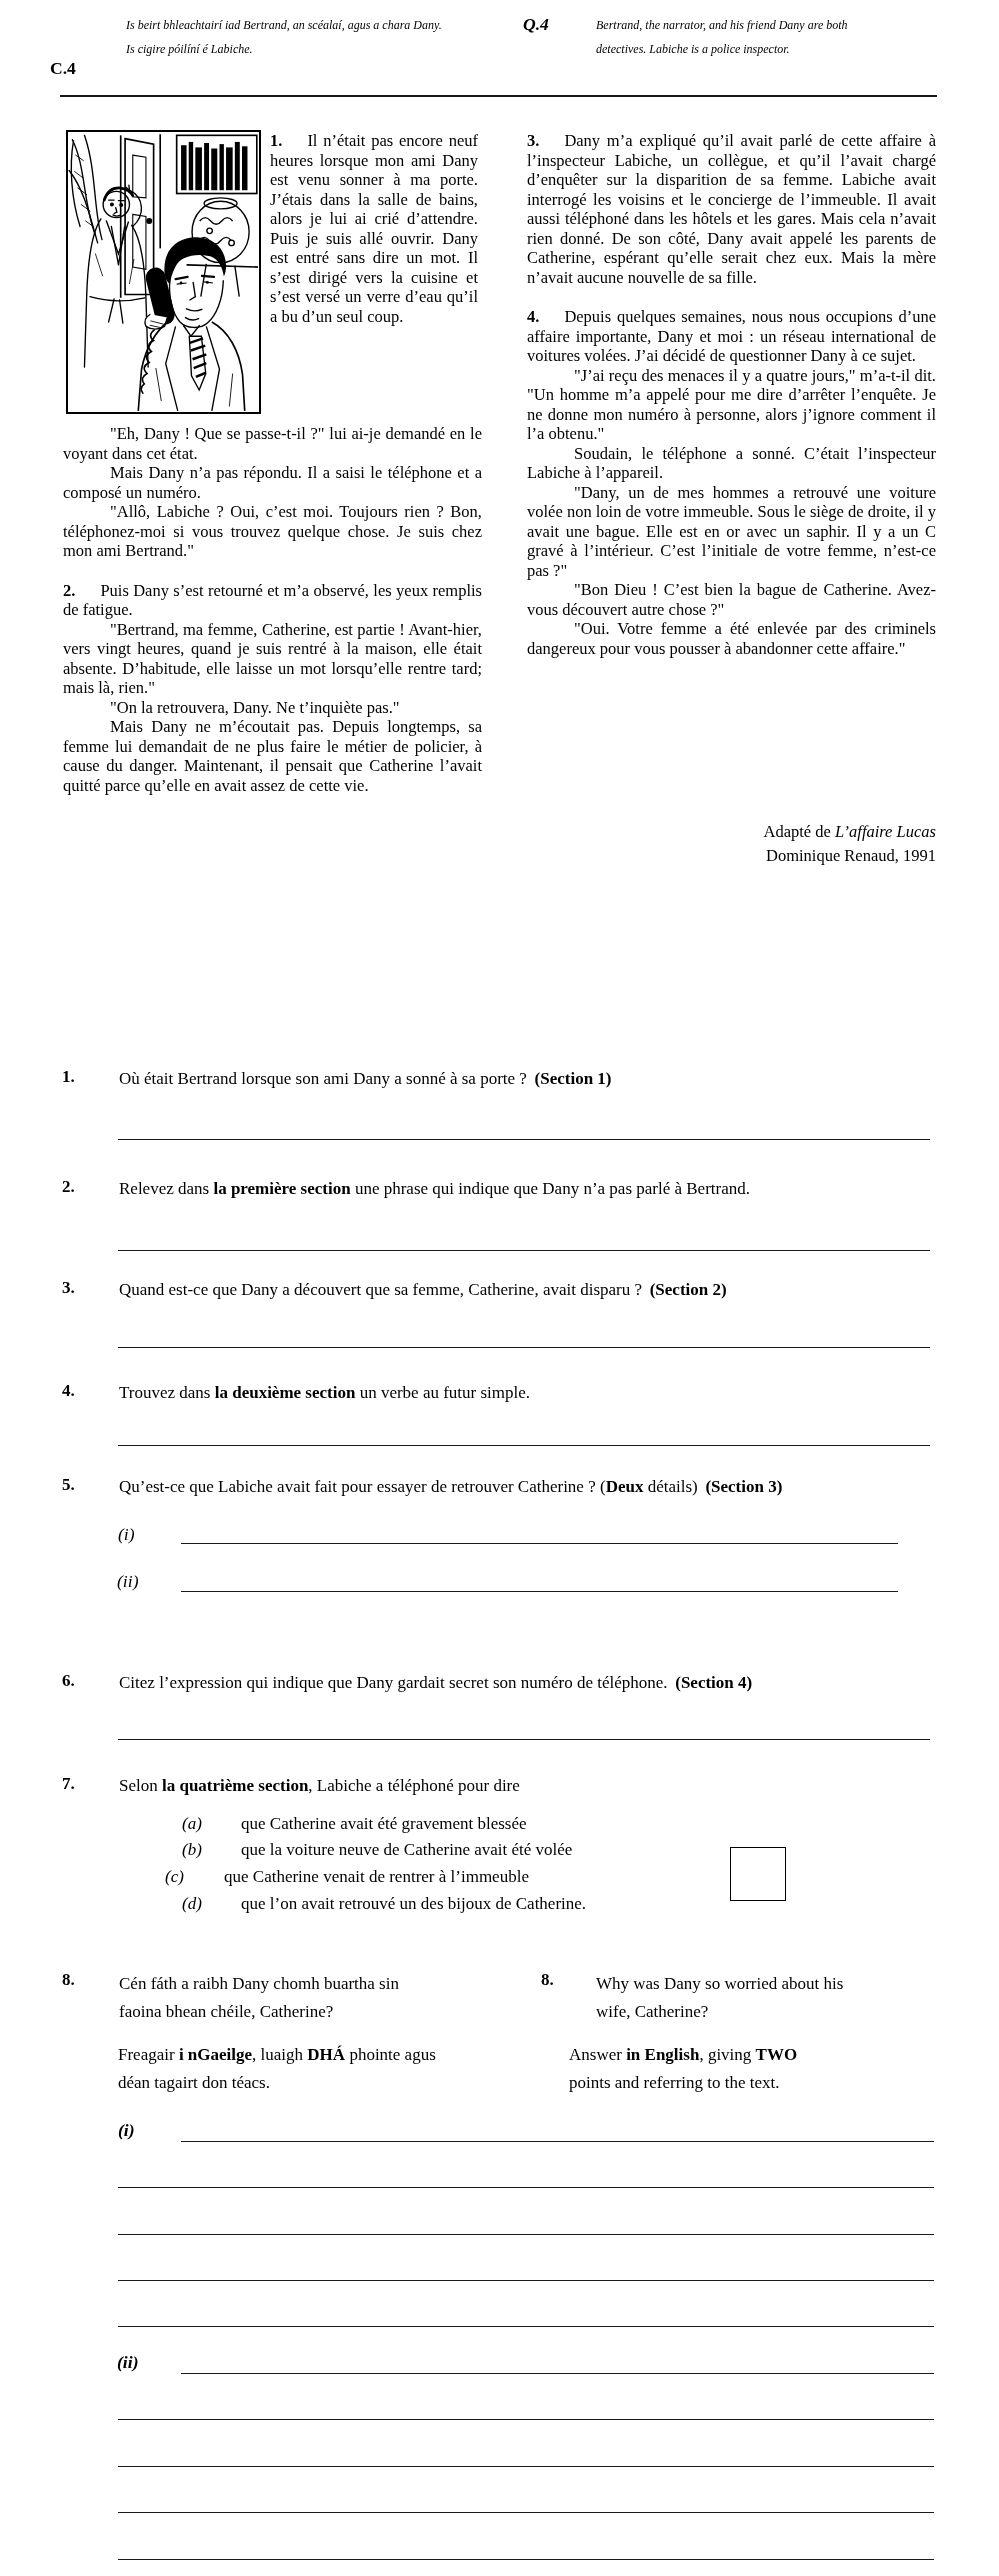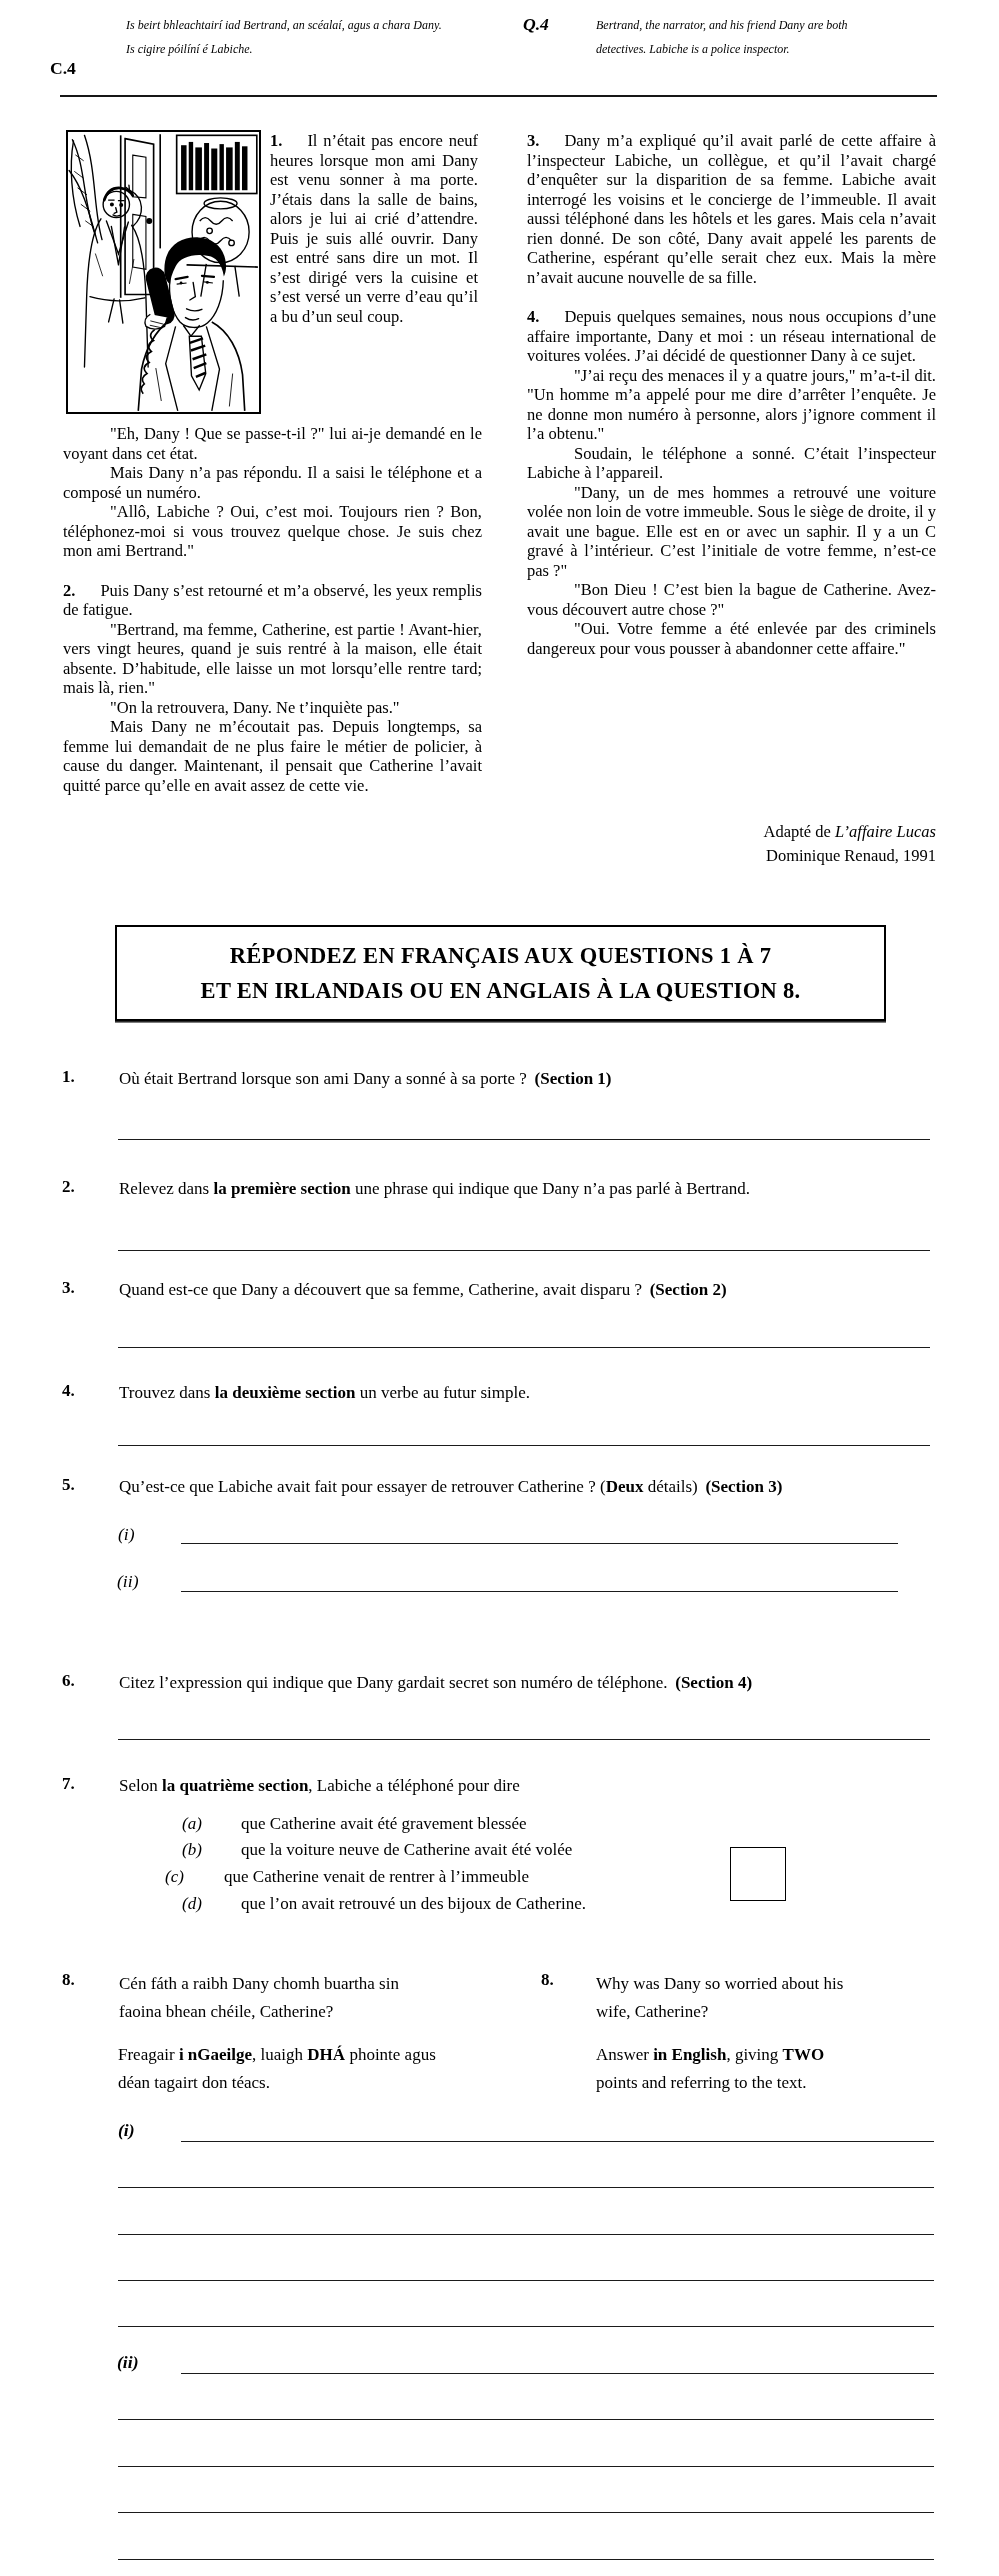--- a/index.html
+++ b/index.html
@@ -161,24 +161,20 @@
     <p class="ind">"Dany, un de mes hommes a retrouvé une voiture volée non loin de votre immeuble.  Sous le siège de droite, il y avait une bague.  Elle est en or avec un saphir.  Il y a un C gravé à l’intérieur.  C’est l’initiale de votre femme, n’est-ce pas ?"</p>
     <p class="ind">"Bon Dieu !  C’est bien la bague de Catherine.  Avez-vous découvert autre chose ?"</p>
     <p class="ind">"Oui.  Votre femme a été enlevée par des criminels dangereux pour vous pousser à abandonner cette affaire."</p>
   </div>
 
   <div class="abs attrib" style="left:527px;top:820px;width:409px;">
     <div><span>Adapté de </span><span class="it">L’affaire Lucas</span></div>
     <div>Dominique Renaud, 1991</div>
   </div>
 
-  <div class="abs ibox" style="left:115px;top:925px;width:767px;height:92px;">
-    <div class="l" style="margin-top:11px;">RÉPONDEZ EN FRANÇAIS AUX QUESTIONS 1 À 7</div>
-    <div class="l">ET EN IRLANDAIS OU EN ANGLAIS À LA QUESTION 8.</div>
-  </div>
 
   <div class="abs q" style="left:62px;top:1067px;">
     <span class="qnum">1.</span>
     <div class="qtext"><span>Où était Bertrand lorsque son ami Dany a sonné à sa porte ?</span><span class="sec">(Section 1)</span></div>
   </div>
   <div class="abs aline" style="left:118px;top:1139px;width:812px;"></div>
 
   <div class="abs q" style="left:62px;top:1177px;">
     <span class="qnum">2.</span>
     <div class="qtext"><span>Relevez dans </span><span class="b">la première section</span><span> une phrase qui indique que Dany n’a pas parlé à Bertrand.</span></div>
@@ -235,21 +231,21 @@
     <div class="q8text" style="margin-left:57px;width:319px;">Cén fáth a raibh Dany chomh buartha sin faoina bhean chéile, Catherine?</div>
   </div>
   <div class="abs q8text" style="left:118px;top:2041px;width:319px;">
     <span>Freagair </span><span class="b">i nGaeilge</span><span>, luaigh </span><span class="b">DHÁ</span><span> phointe agus déan tagairt don téacs.</span>
   </div>
 
   <div class="abs" style="left:541px;top:1970px;">
     <span class="qnum">8.</span>
     <div class="q8text" style="margin-left:55px;width:261px;">Why was Dany so worried about his wife, Catherine?</div>
   </div>
-  <div class="abs q8text" style="left:596px;top:2041px;width:261px;">
+  <div class="abs q8text" style="left:569px;top:2041px;width:261px;">
     <span>Answer </span><span class="b">in English</span><span>, giving </span><span class="b">TWO</span><span> points and referring to the text.</span>
   </div>
 
   <div class="abs sublabel" style="left:118px;top:2120px;font-weight:bold;">(i)</div>
   <div class="abs aline" style="left:181px;top:2141px;width:753px;"></div>
   <div class="abs aline" style="left:118px;top:2187px;width:816px;"></div>
   <div class="abs aline" style="left:118px;top:2234px;width:816px;"></div>
   <div class="abs aline" style="left:118px;top:2280px;width:816px;"></div>
   <div class="abs aline" style="left:118px;top:2326px;width:816px;"></div>
 

